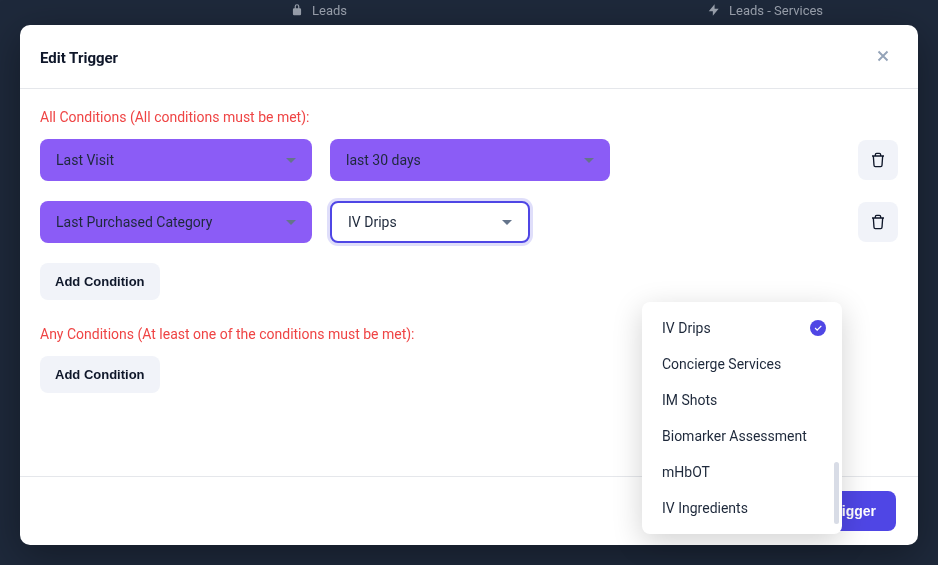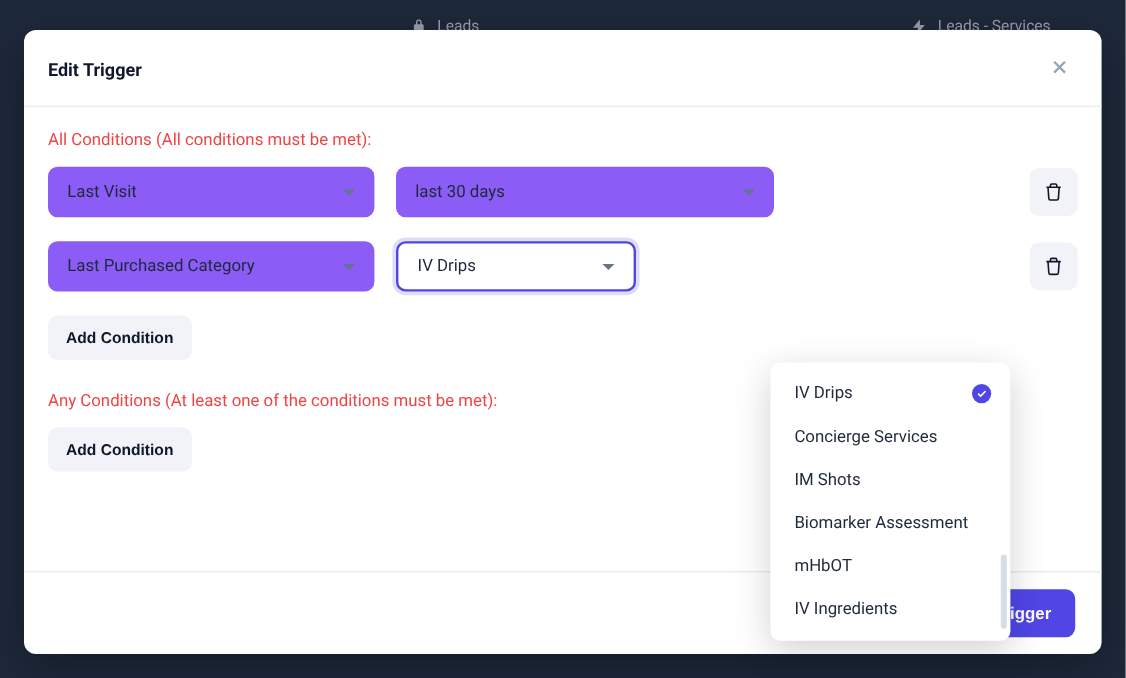--- a/index.html
+++ b/index.html
@@ -4,21 +4,21 @@
 <style>
   * { box-sizing: border-box; margin: 0; padding: 0; }
   body {
     font-family: -apple-system, BlinkMacSystemFont, 'Segoe UI', Roboto, sans-serif;
     background: #1e293b;
     width: 938px;
     height: 565px;
     overflow: hidden;
     position: relative;
   }
-  .bg-pills { position: absolute; top: 12px; left: 0; right: 0; height: 20px; display: flex; gap: 20px; padding-left: 280px; justify-content: center; }
+  .bg-pills { position: absolute; top: 0; left: 0; right: 0; height: 20px; display: flex; gap: 20px; padding-left: 280px; }
   .bg-pill { display: flex; align-items: center; gap: 8px; color: #9ca3af; font-size: 13px; padding: 2px 10px; }
   .bg-pill-icon { width: 14px; height: 14px; }
   .modal {
     position: absolute;
     top: 25px; left: 20px; right: 20px; bottom: 20px;
     background: #fff;
     border-radius: 10px;
     box-shadow: 0 10px 40px rgba(0,0,0,0.35);
     display: flex;
     flex-direction: column;
@@ -53,21 +53,21 @@
     padding: 12px 16px;
     font-size: 14px;
     color: #1e293b;
     display: flex;
     align-items: center;
     justify-content: space-between;
     cursor: pointer;
     height: 42px;
   }
   .select.w1 { width: 272px; }
-  .select.w2 { width: 315px; text-align: right; }
+  .select.w2 { width: 280px; text-align: right; }
   .select.w3 { width: 200px; }
   .select.active { background: #fff; border: 2px solid #4f46e5; box-shadow: 0 0 0 3px rgba(79,70,229,0.18); }
   .caret { width: 0; height: 0; border-left: 5px solid transparent; border-right: 5px solid transparent; border-top: 5px solid #64748b; }
   .delete-btn {
     margin-left: auto;
     width: 40px; height: 40px;
     background: #f1f3f9;
     border: none;
     border-radius: 8px;
     display: flex; align-items: center; justify-content: center;

